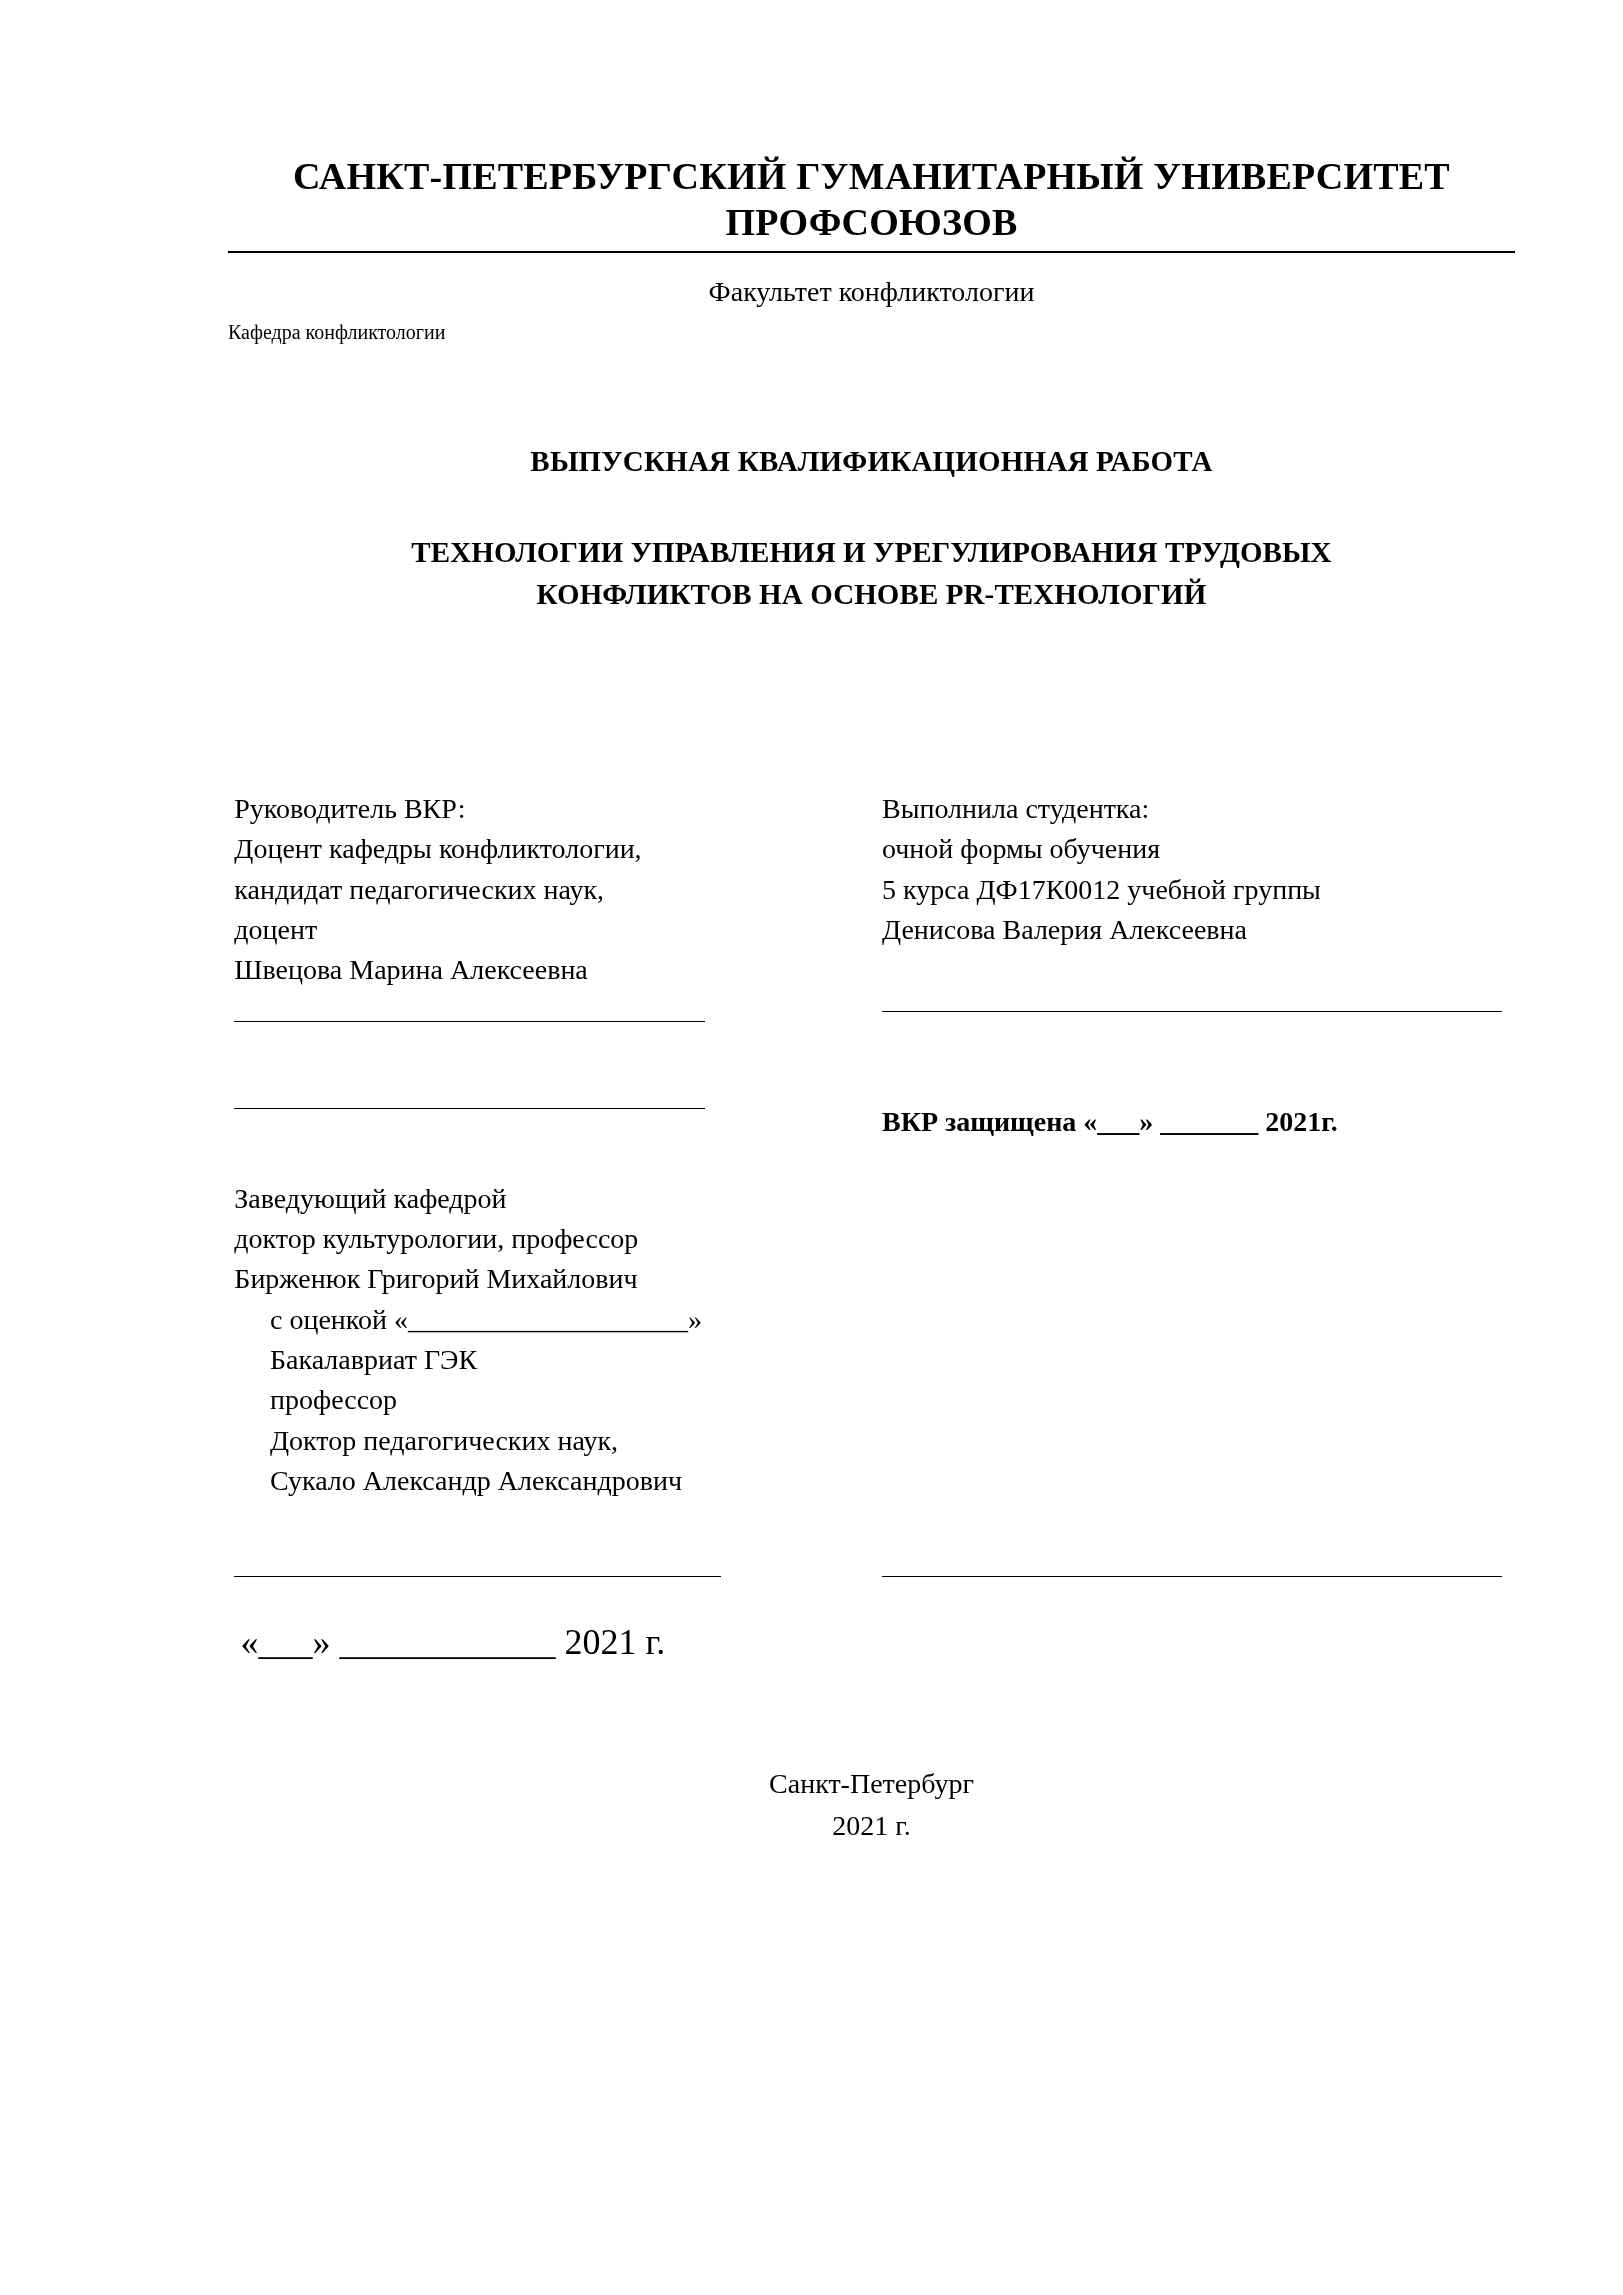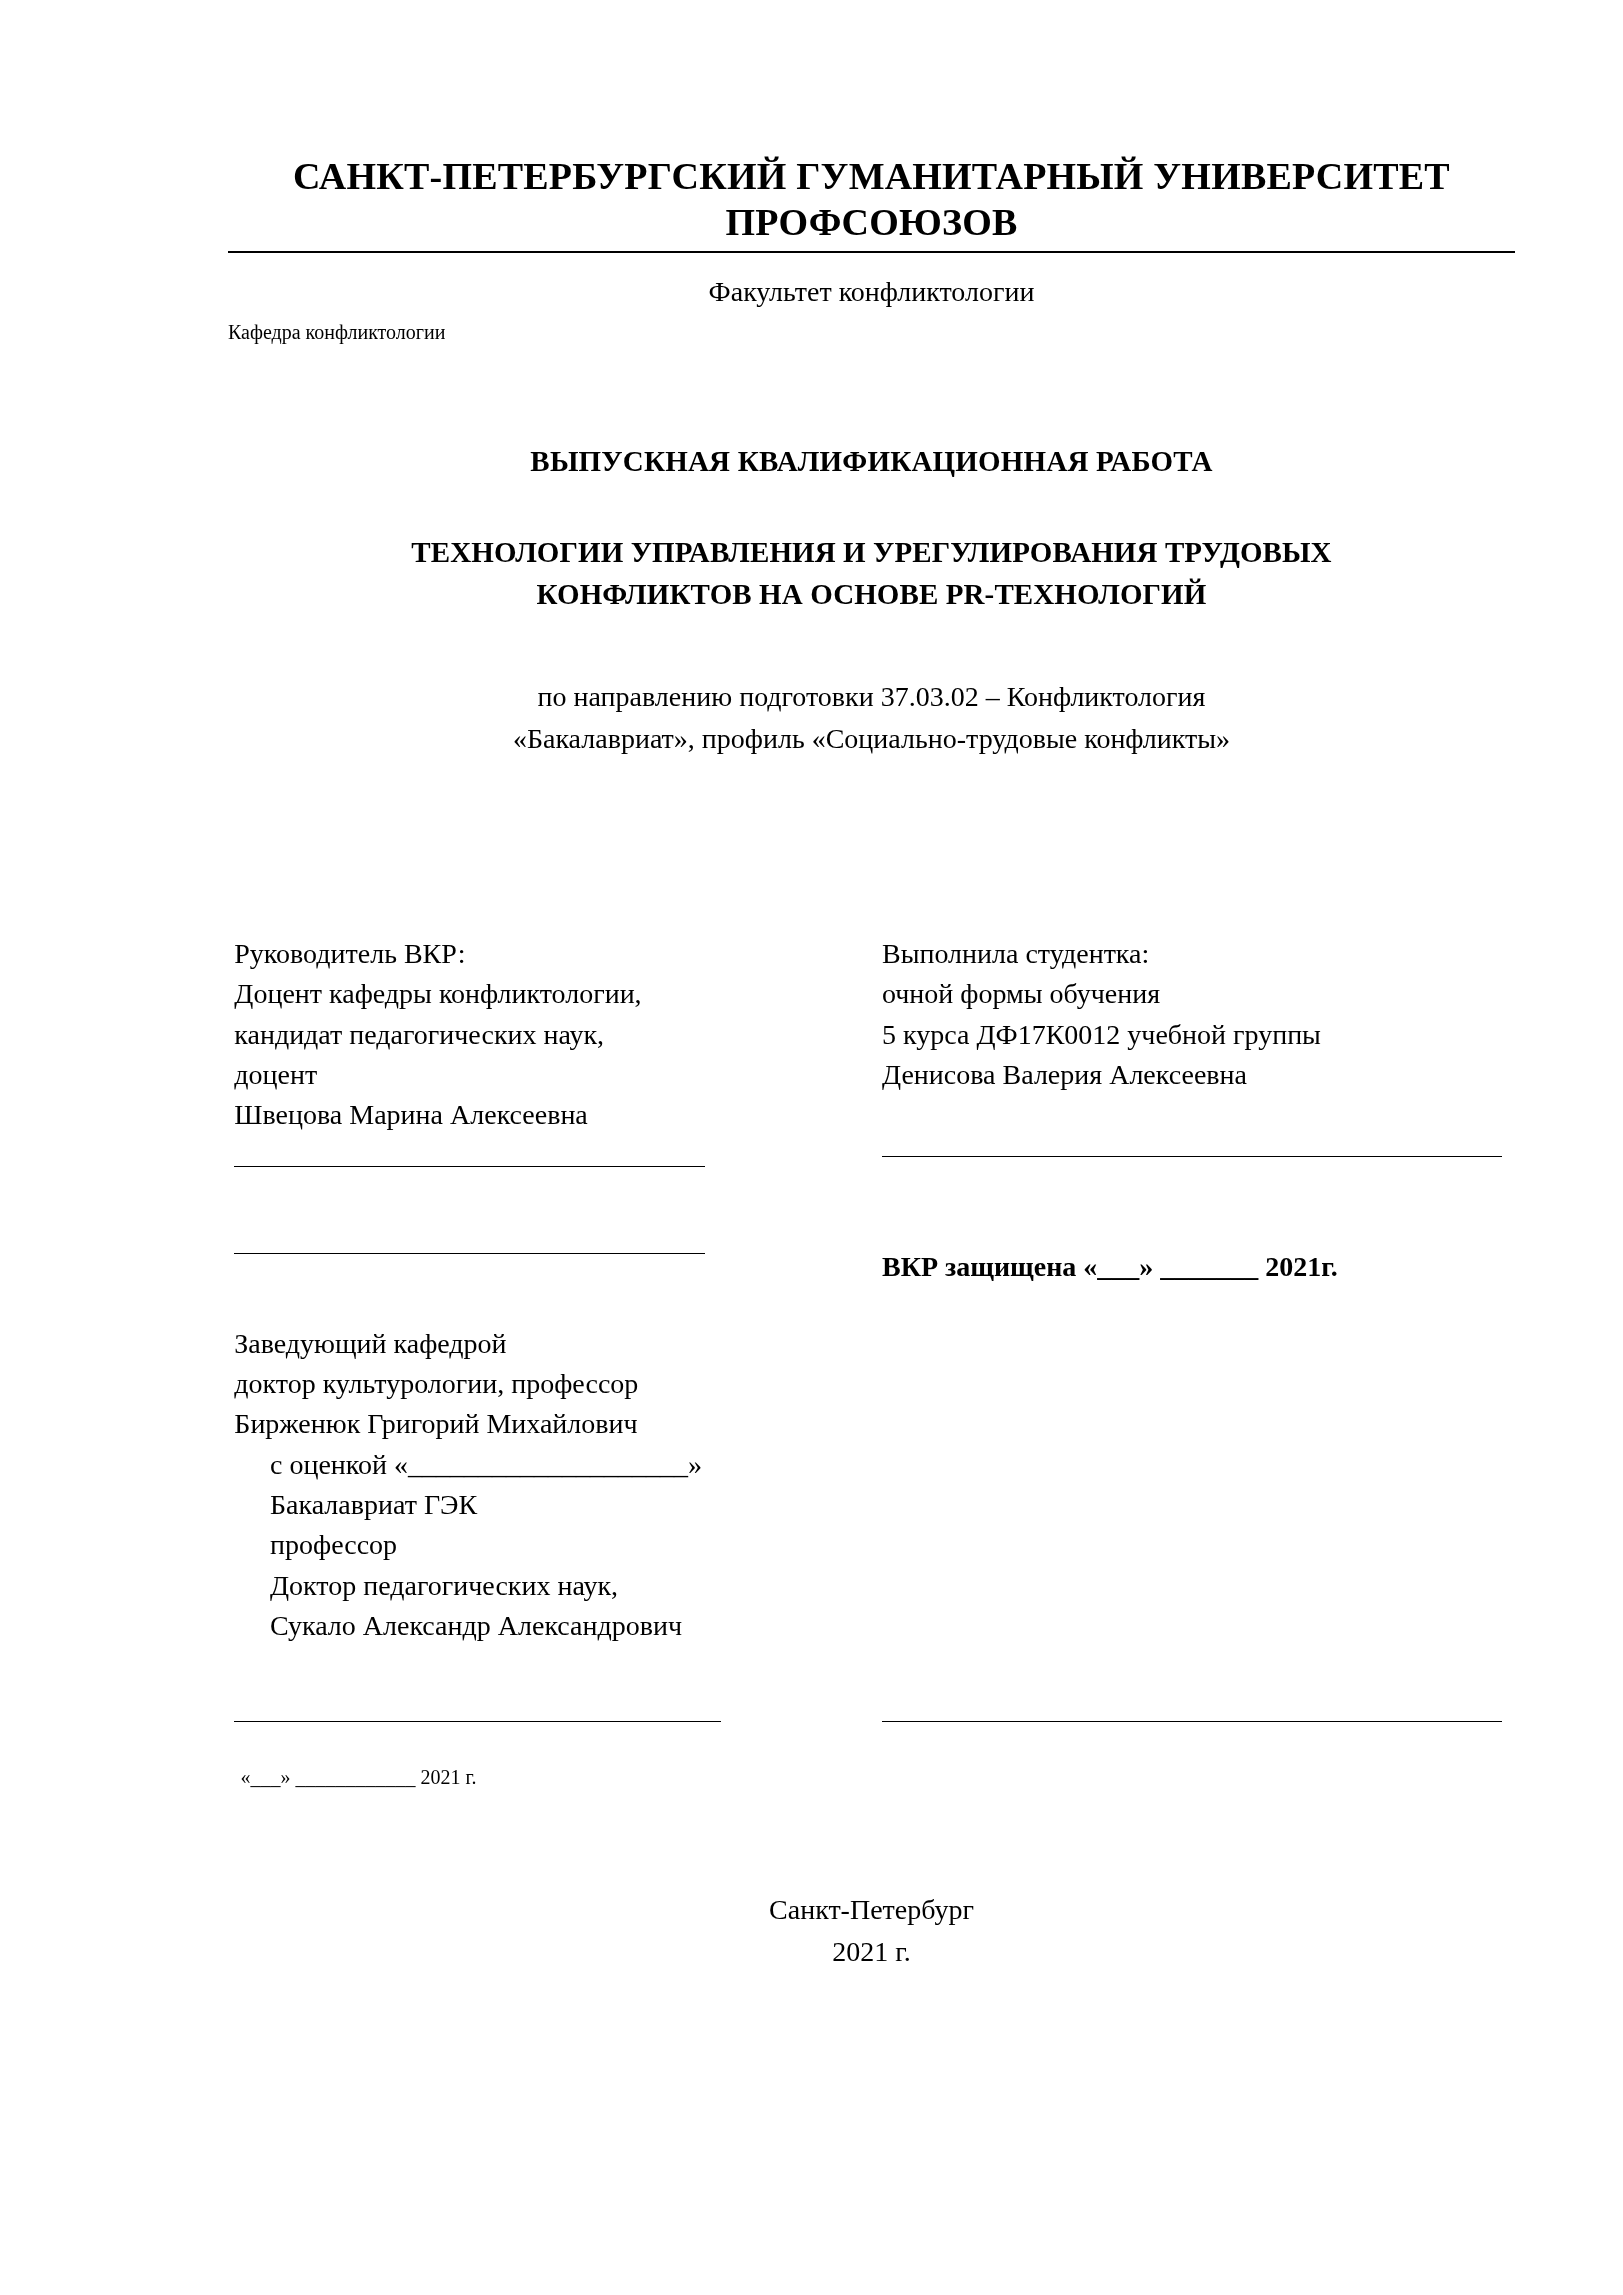--- a/index.html
+++ b/index.html
@@ -141,21 +141,21 @@
 
   .block4 {
     display: flex;
     align-items: flex-start;
     margin-top: 75px;
   }
   .rule-left-3 { width: 487px; }
   .rule-right-3 { width: 620px; }
 
   .datebox {
-    font-size: 20px;
+    font-size: 36px;
     margin-top: 44px;
     padding-left: 6.3px;
     white-space: pre;
   }
 
   .city {
     text-align: center;
     font-size: 28px;
     margin-top: 100px;
     line-height: 1.5;
@@ -177,24 +177,20 @@
     <div class="faculty">Факультет конфликтологии</div>
     <div class="department">Кафедра конфликтологии</div>
 
     <div class="worktype">ВЫПУСКНАЯ КВАЛИФИКАЦИОННАЯ РАБОТА</div>
 
     <div class="thesis-title">
       <div>ТЕХНОЛОГИИ УПРАВЛЕНИЯ И УРЕГУЛИРОВАНИЯ ТРУДОВЫХ</div>
       <div>КОНФЛИКТОВ НА ОСНОВЕ PR-ТЕХНОЛОГИЙ</div>
     </div>
 
-    <div class="direction">
-      <div>по направлению подготовки 37.03.02 – Конфликтология</div>
-      <div>«Бакалавриат», профиль «Социально-трудовые конфликты»</div>
-    </div>
 
     <div class="cols">
       <div class="col-left">
         <div class="ln">Руководитель ВКР:</div>
         <div class="ln">Доцент кафедры конфликтологии,</div>
         <div class="ln">кандидат педагогических наук,</div>
         <div class="ln">доцент</div>
         <div class="ln">Швецова Марина Алексеевна</div>
         <div class="rule rule-left"></div>
       </div>

